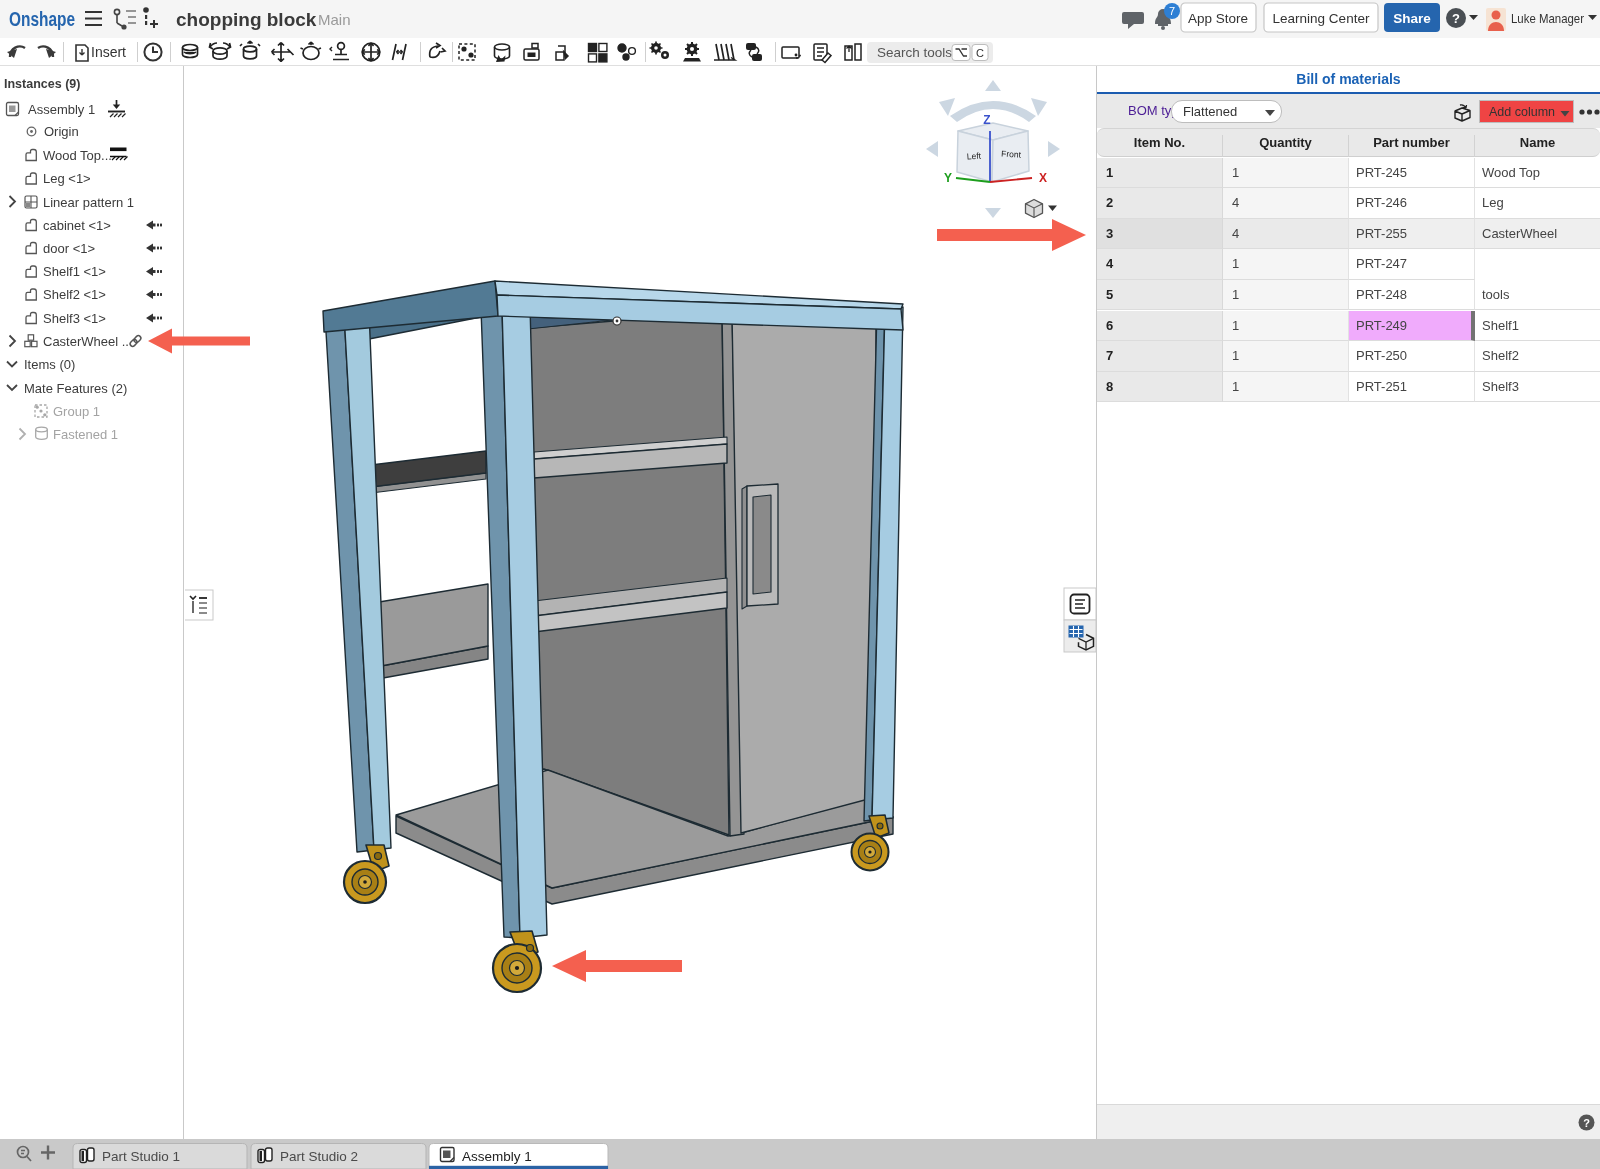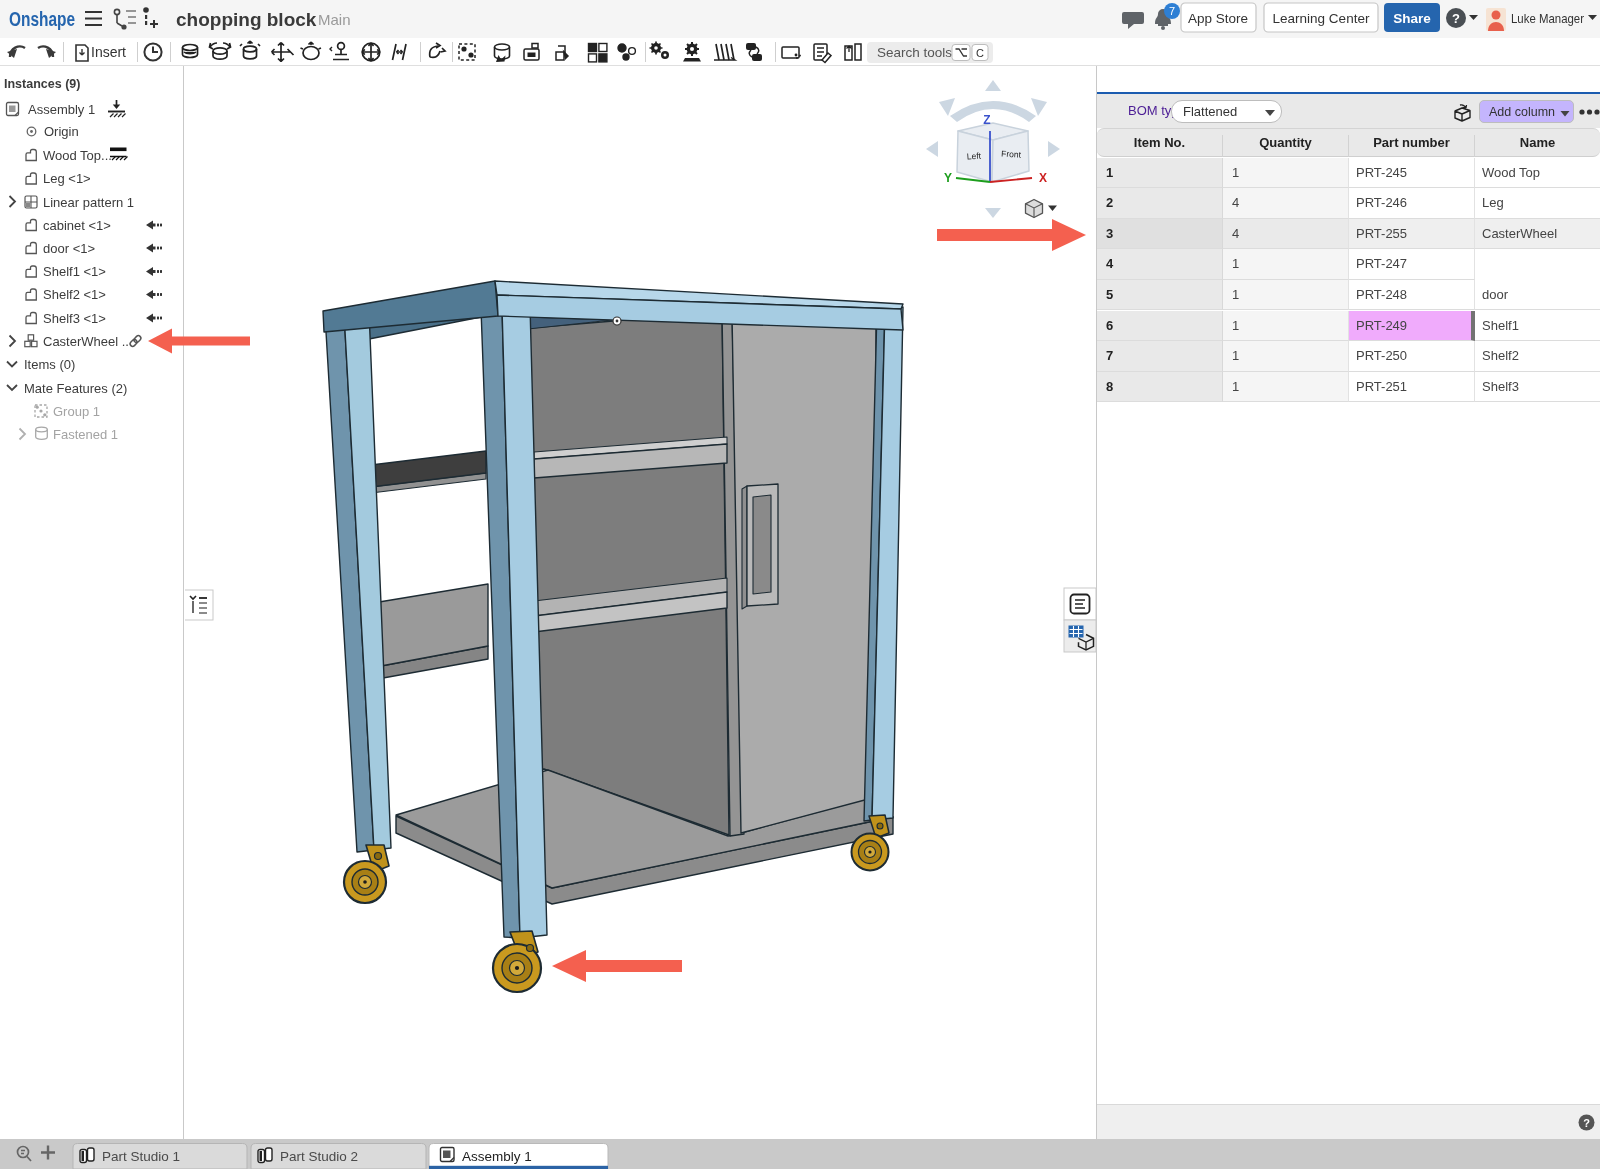--- a/index.html
+++ b/index.html
@@ -458,34 +458,35 @@
 <path d="M1086 634.5 l7.5 3.8 v8 l-7.5 3.7 -7.5 -3.7 v-4" fill="none" stroke="#222" stroke-width="1.5"></path>
 <path d="M1078.5 638.3 l7.5 3.7 7.5 -3.7 M1086 642 v8" stroke="#222" stroke-width="1.3" fill="none"></path>
 </g>
 </svg>
 
 <svg id="arrow1" class="abs" width="106" height="30" viewBox="0 0 106 30">
 <path d="M2 15 L26 2.5 L26 10.5 L104 10.5 L104 19.5 L26 19.5 L26 27.5 Z" fill="#f4604f"></path>
 </svg>
 
 <div id="rightpanel" class="abs">
+<div class="abs" style="left:0;top:5px;width:503px;text-align:center;font-size:14px;font-weight:bold;color:#1b62b5;">Bill of materials</div>
 <div class="abs" style="left:0;top:25.5px;width:503px;height:2.5px;background:#1b5cb0;"></div>
 <div class="abs" style="left:0;top:28px;width:503px;height:34px;background:#e9e9e9;">
   <div class="abs" style="left:9px;top:9px;font-size:13px;color:#4c1d95;margin-left:22px;">BOM type:</div>
   <div class="abs" style="left:74px;top:6px;width:111px;height:23px;background:#fff;border:1px solid #bdbdbd;border-radius:11px;">
     <div class="abs" style="left:11px;top:3px;font-size:13px;color:#333;">Flattened</div>
     <svg class="abs" style="left:92px;top:8px;" width="12" height="8">
           <path d="M1 1 h10 l-5 6 z" fill="#444"></path>
         </svg>
   </div>
   <svg class="abs" style="left:355px;top:10px;" width="22" height="18" viewBox="0 0 22 18">
     <path d="M3 7 l7 3 v7 l-7 -3 z M10 10 l8 -3.5 v7 l-8 3.5 z M3 7 l7 -3 8 2.5" fill="none" stroke="#222" stroke-width="1.4" stroke-linejoin="round"></path>
     <path d="M8 1 q4 -1 6 3 m0 0 l-3.5 -0.5 m3.5 0.5 l0.5 -3" stroke="#222" stroke-width="1.3" fill="none"></path>
   </svg>
-  <div class="abs" style="left:382px;top:6px;width:95px;height:23px;background:#c4b5fd;border:1px solid #bdbdbd;border-radius:5px;">
+  <div class="abs" style="left:382px;top:6px;width:95px;height:23px;background:#ef4444;border:1px solid #bdbdbd;border-radius:0;">
     <div class="abs" style="left:9px;top:3.5px;font-size:12.5px;color:#333;">Add column</div>
     <svg class="abs" style="left:80px;top:9px;" width="11" height="8">
           <path d="M0.5 1 h9 l-4.5 5.5 z" fill="#444"></path>
         </svg>
   </div>
   <svg class="abs" style="left:482px;top:15px;" width="22" height="6">
         <circle cx="3" cy="3" r="2.6" fill="#333"></circle>
         <circle cx="10.5" cy="3" r="2.6" fill="#333"></circle>
         <circle cx="18" cy="3" r="2.6" fill="#333"></circle>
       </svg>
@@ -518,21 +519,21 @@
 <div class="abs" style="left:0;top:91.8px;width:503px;height:30.6px;">
 <div class="abs" style="left:0;top:0;width:126px;height:30.6px;background:#e9e9e9;border-bottom:1px solid #dcdcdc;border-right:1px solid #d8d8d8;font-weight:bold;font-size:13px;color:#222;line-height:30.6px;padding-left:9px;">4</div>
 <div class="abs" style="left:126px;top:0;width:126px;height:30.6px;background:#f5f5f5;border-bottom:1px solid #dcdcdc;border-right:1px solid #e2e2e2;font-size:13px;color:#444;line-height:30.6px;padding-left:9px;">1</div>
 <div class="abs" style="left:252px;top:0;width:126px;height:30.6px;background:#ffffff;border-bottom:1px solid #dcdcdc;border-right:1px solid #e2e2e2;font-size:13px;color:#444;line-height:30.6px;padding-left:7px;">PRT-247</div>
 <div class="abs" style="left:378px;top:0;width:125px;height:41px;background:#ffffff;border-bottom:1px solid #dcdcdc;font-size:13px;color:#444;line-height:30.6px;padding-left:7px;margin-top:25px;">cabinet</div>
 </div>
 <div class="abs" style="left:0;top:122.4px;width:503px;height:30.6px;">
 <div class="abs" style="left:0;top:0;width:126px;height:30.6px;background:#e9e9e9;border-bottom:1px solid #dcdcdc;border-right:1px solid #d8d8d8;font-weight:bold;font-size:13px;color:#222;line-height:30.6px;padding-left:9px;">5</div>
 <div class="abs" style="left:126px;top:0;width:126px;height:30.6px;background:#f5f5f5;border-bottom:1px solid #dcdcdc;border-right:1px solid #e2e2e2;font-size:13px;color:#444;line-height:30.6px;padding-left:9px;">1</div>
 <div class="abs" style="left:252px;top:0;width:126px;height:30.6px;background:#ffffff;border-bottom:1px solid #dcdcdc;border-right:1px solid #e2e2e2;font-size:13px;color:#444;line-height:30.6px;padding-left:7px;">PRT-248</div>
-<div class="abs" style="left:378px;top:0;width:125px;height:30.6px;background:#ffffff;border-bottom:1px solid #dcdcdc;font-size:13px;color:#444;line-height:30.6px;padding-left:7px;">door</div>
+<div class="abs" style="left:378px;top:0;width:125px;height:30.6px;background:#ffffff;border-bottom:1px solid #dcdcdc;font-size:13px;color:#444;line-height:30.6px;padding-left:7px;">tools</div>
 </div>
 <div class="abs" style="left:0;top:153.0px;width:503px;height:30.6px;">
 <div class="abs" style="left:0;top:0;width:126px;height:30.6px;background:#e9e9e9;border-bottom:1px solid #dcdcdc;border-right:1px solid #d8d8d8;font-weight:bold;font-size:13px;color:#222;line-height:30.6px;padding-left:9px;">6</div>
 <div class="abs" style="left:126px;top:0;width:126px;height:30.6px;background:#f5f5f5;border-bottom:1px solid #dcdcdc;border-right:1px solid #e2e2e2;font-size:13px;color:#444;line-height:30.6px;padding-left:9px;">1</div>
 <div class="abs" style="left:252px;top:0;width:126px;height:30.6px;background:#f0abfc;border-bottom:1px solid #dcdcdc;border-right:4px solid #737373;font-size:13px;color:#444;line-height:30.6px;padding-left:7px;">PRT-249</div>
 <div class="abs" style="left:378px;top:0;width:125px;height:30.6px;background:#ffffff;border-bottom:1px solid #dcdcdc;font-size:13px;color:#444;line-height:30.6px;padding-left:7px;">Shelf1</div>
 </div>
 <div class="abs" style="left:0;top:183.6px;width:503px;height:30.6px;">
 <div class="abs" style="left:0;top:0;width:126px;height:30.6px;background:#e9e9e9;border-bottom:1px solid #dcdcdc;border-right:1px solid #d8d8d8;font-weight:bold;font-size:13px;color:#222;line-height:30.6px;padding-left:9px;">7</div>
 <div class="abs" style="left:126px;top:0;width:126px;height:30.6px;background:#f5f5f5;border-bottom:1px solid #dcdcdc;border-right:1px solid #e2e2e2;font-size:13px;color:#444;line-height:30.6px;padding-left:9px;">1</div>

